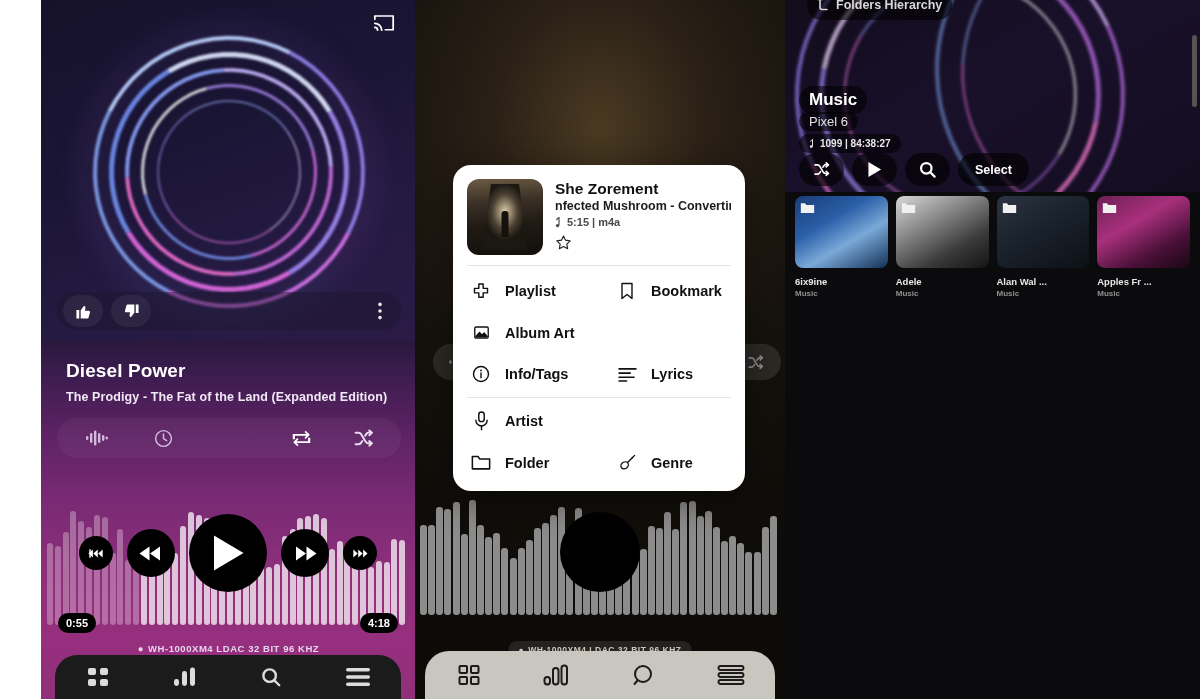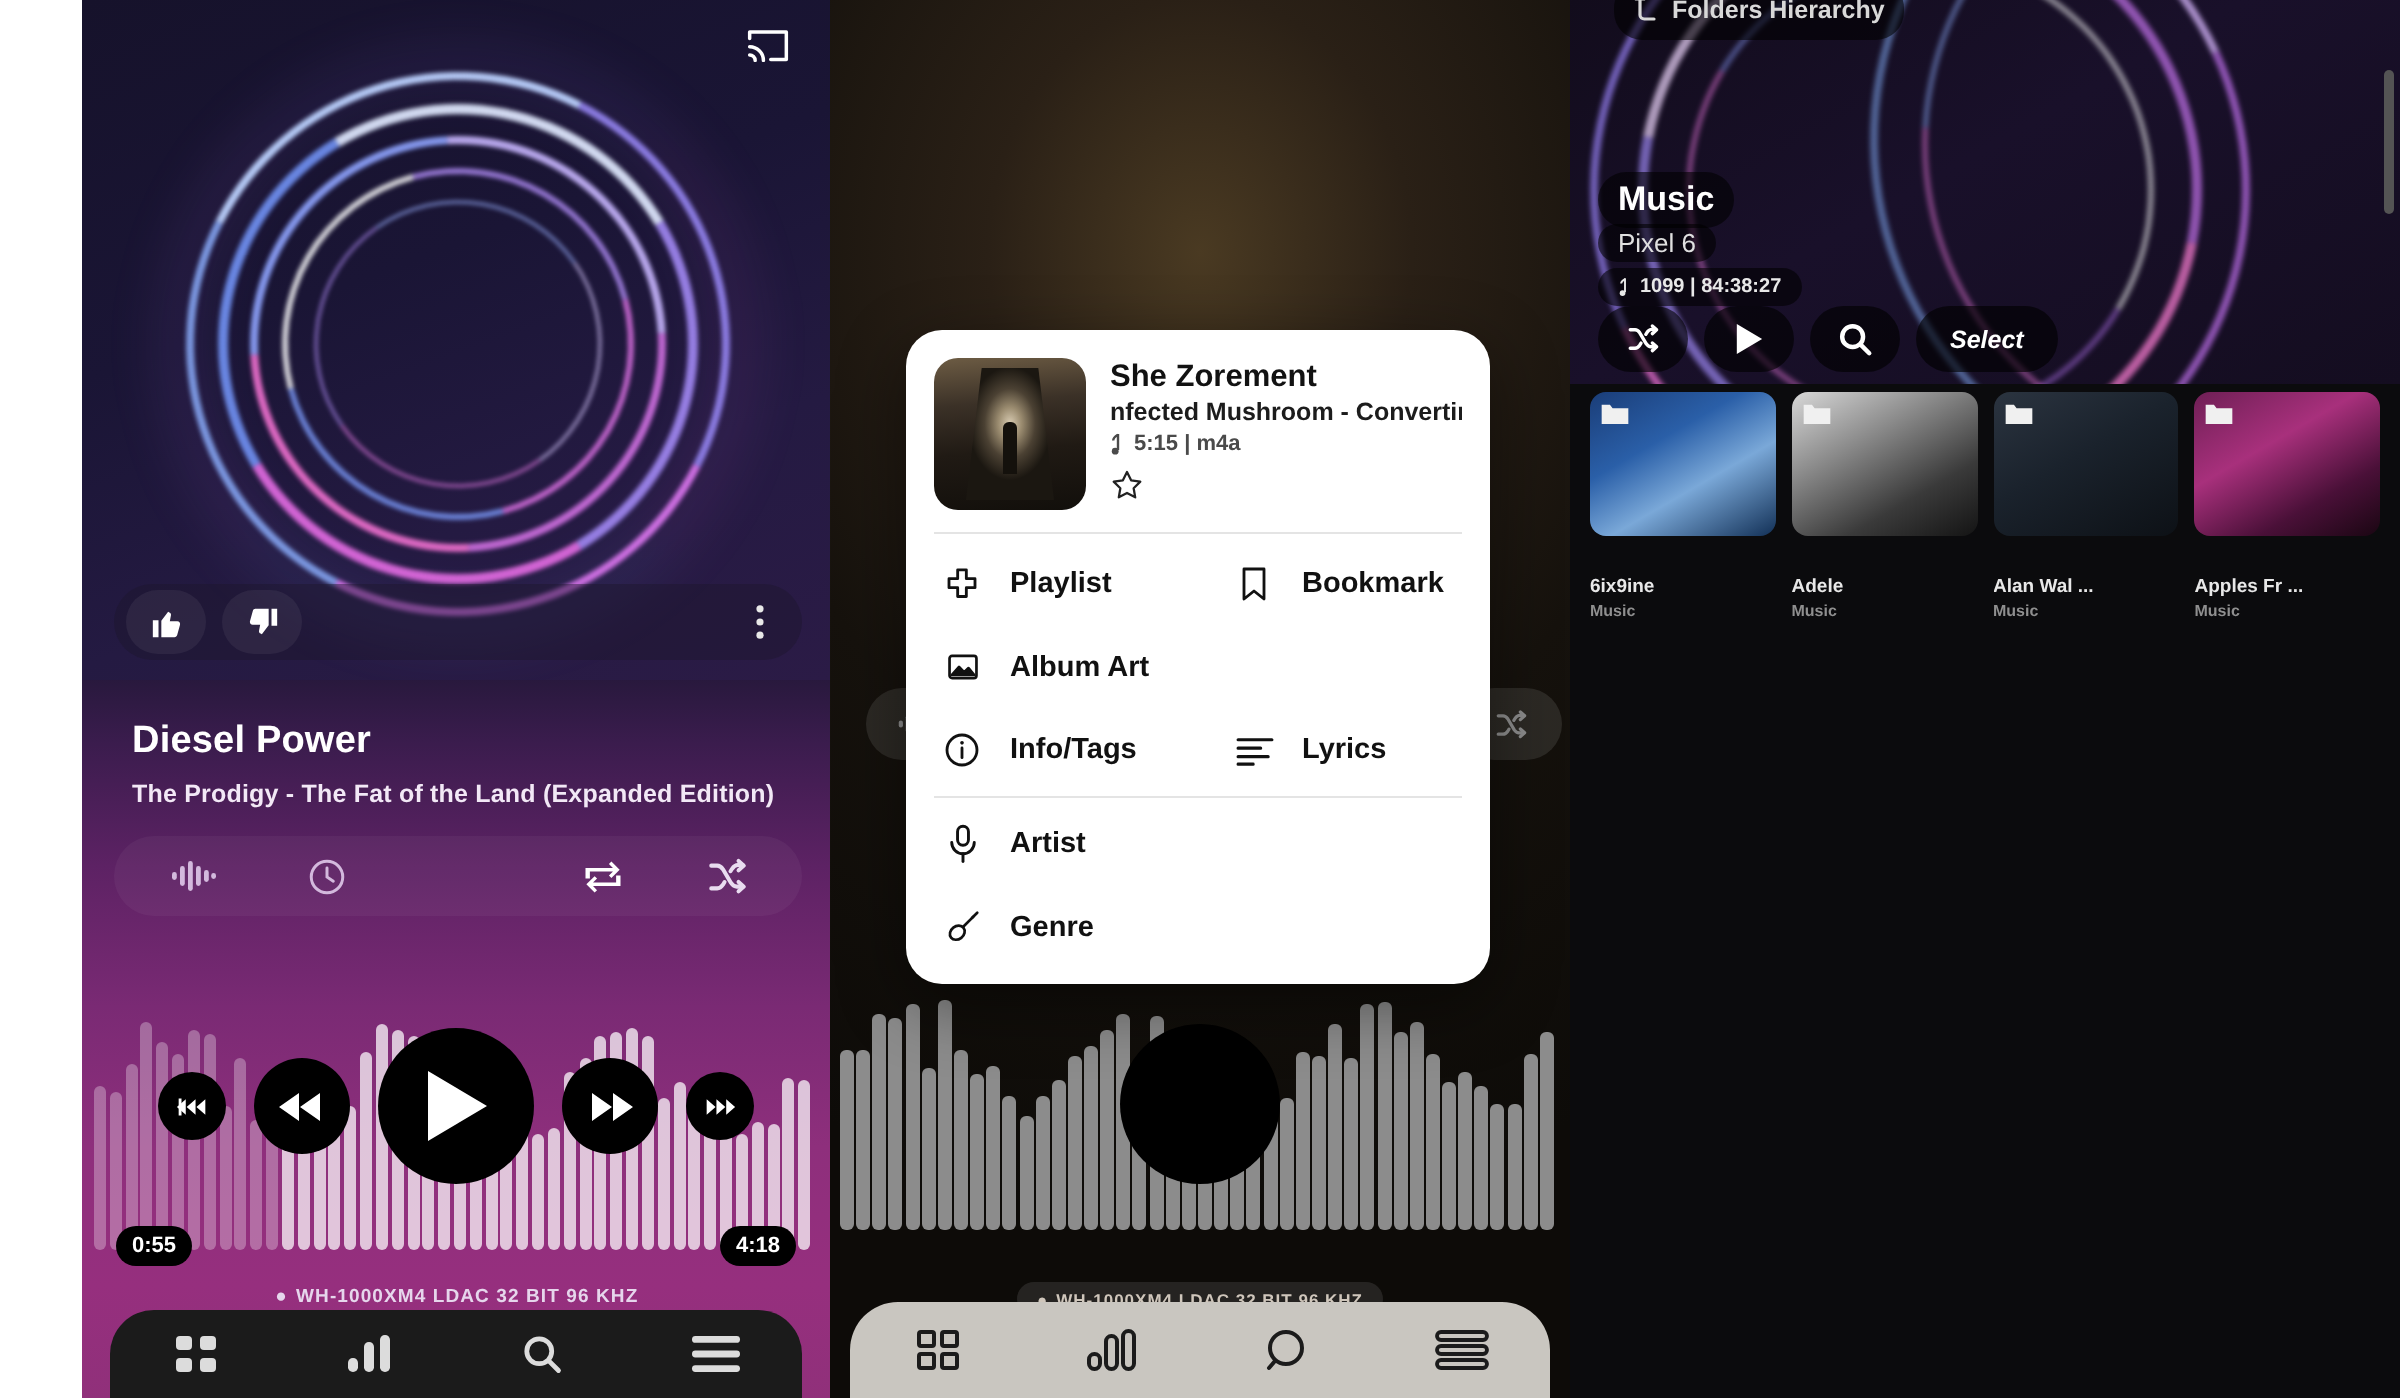--- a/index.html
+++ b/index.html
@@ -152,33 +152,33 @@
   .hr5 { left:176px; top:-86px; width:316px; height:316px; border-width:3px;
      border-color:#ffffff #b88cf5 #ef7ae0 #8fb0ff; transform:rotate(48deg); opacity:.45;}
 
   .chip { position:absolute; border-radius:14px; background:rgba(0,0,0,.58);
      display:inline-flex; align-items:center; padding:0 10px; }
   .chip-folders { left:22px; top:-10px; height:30px; gap:7px; color:#d8d8d8; font-size:12.5px; font-weight:700;}
   .chip-music { left:14px; top:86px; height:28px; font-size:17px; font-weight:700; color:#fff;}
   .chip-dev { left:14px; top:112px; height:19px; font-size:13px; font-weight:400; color:#e0e0e0;}
   .chip-stat { left:14px; top:134px; height:19px; font-size:10px; font-weight:700; color:#e8e8e8; gap:4px;}
 
-  .hero-actions { position:absolute; left:14px; top:153px; display:flex; align-items:flex-end; gap:8px;font-style:italic;}
+  .hero-actions { position:absolute; left:14px; top:153px; display:flex; align-items:flex-end; gap:8px;}
   .ha { height:33px; border-radius:17px; background:rgba(0,0,0,.62); display:flex; align-items:center;
      justify-content:center; cursor:pointer;}
   .ha.round { width:45px;}
   .ha.sel { padding:0 17px; color:#fff; font-size:12.5px; font-weight:700;}
 
   .p3-scroll { position:absolute; right:3px; top:35px; width:5px; height:72px; border-radius:3px; background:#545454;}
 
   .grid4 { position:absolute; left:0; top:196px; width:415px; display:flex; gap:0; padding:0 6px;}
   .gcell { width:25%; padding:0 4px; }
   .gthumb { width:100%; height:72px; border-radius:8px; overflow:hidden; position:relative;}
   .gfold { position:absolute; left:5px; top:4px; width:15px; height:12px; }
-  .gname { font-size:9.5px; font-weight:700; color:#e8e8e8; margin-top:20px; white-space:nowrap; overflow:hidden;}
+  .gname { font-size:9.5px; font-weight:700; color:#e8e8e8; margin-top:8px; white-space:nowrap; overflow:hidden;}
   .gsub { font-size:8px; font-weight:700; color:#8f8f8f; margin-top:2px;}
 </style>
 </head>
 <body>
 
 <div class="stage">
 
   <div class="panel1">
 
     <div class="p1-art">
@@ -561,20 +561,28 @@
                   <path d="M2.8 10.2c0 3.4 2.8 6.2 6.2 6.2s6.2-2.8 6.2-6.2"></path>
                   <path d="M9 16.4v4.2"></path>
                 </svg>
               </span>
               <span>Artist</span>
             </div>
           </div>
           <div class="ctx-row">
             <div class="ctx-item half">
               <span class="ctx-ico">
+                <svg width="20" height="17" viewBox="0 0 22 18" fill="none" stroke="#111" stroke-width="1.7" stroke-linejoin="round">
+                  <path d="M1.5 16V2.5h6.2l2 2.6h10.8V16z"></path>
+                </svg>
+              </span>
+              <span>Folder</span>
+            </div>
+            <div class="ctx-item half">
+              <span class="ctx-ico">
                 <svg width="19" height="19" viewBox="0 0 24 24" fill="none" stroke="#111" stroke-width="1.7" stroke-linecap="round">
                   <path d="M21 3l-3.2 3.2"></path>
                   <path d="M18.4 5.6l-6.1 6.1"></path>
                   <ellipse cx="8.4" cy="15.6" rx="5" ry="4.1" transform="rotate(-38 8.4 15.6)"></ellipse>
                 </svg>
               </span>
               <span>Genre</span>
             </div>
           </div>
         </div>

